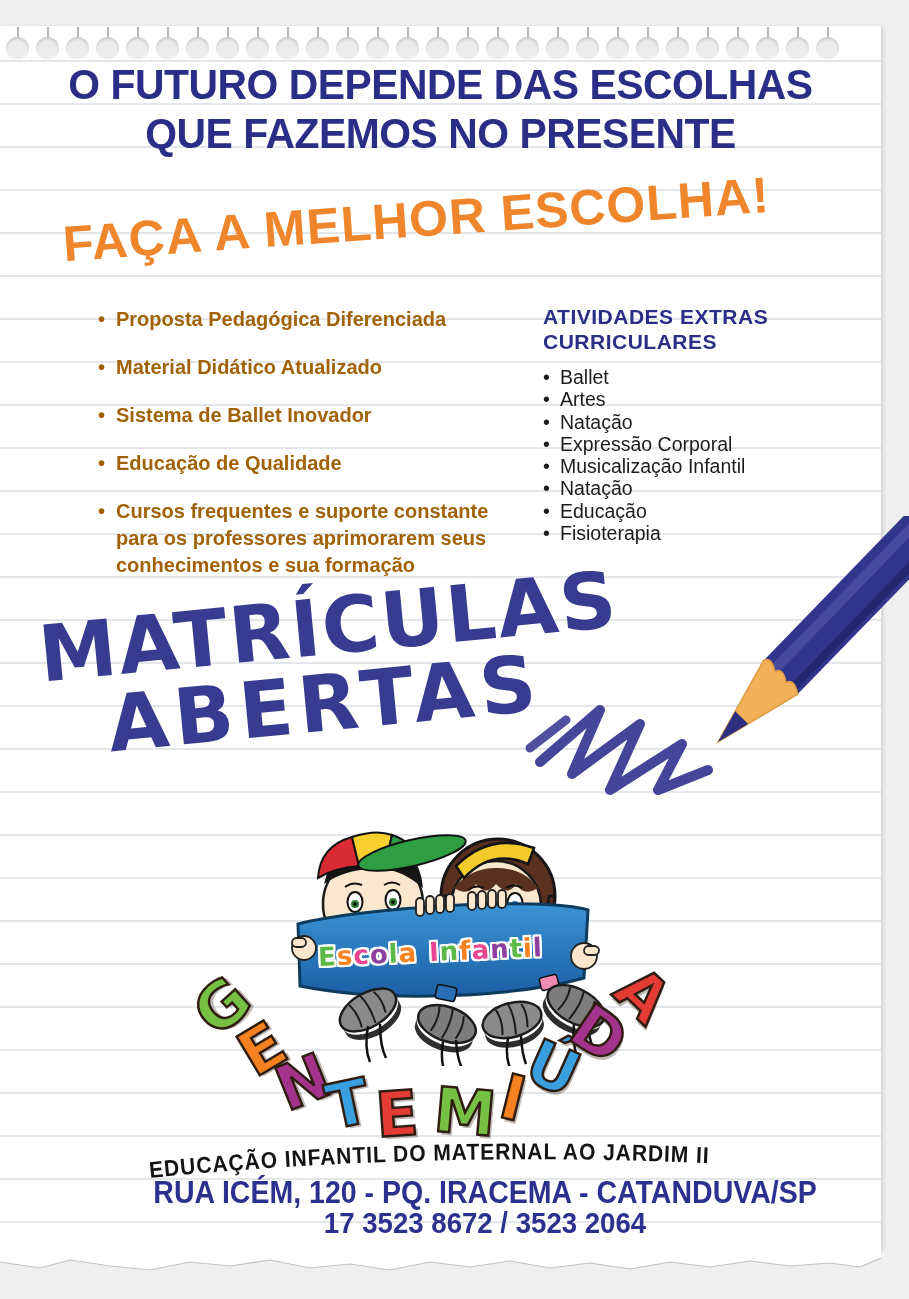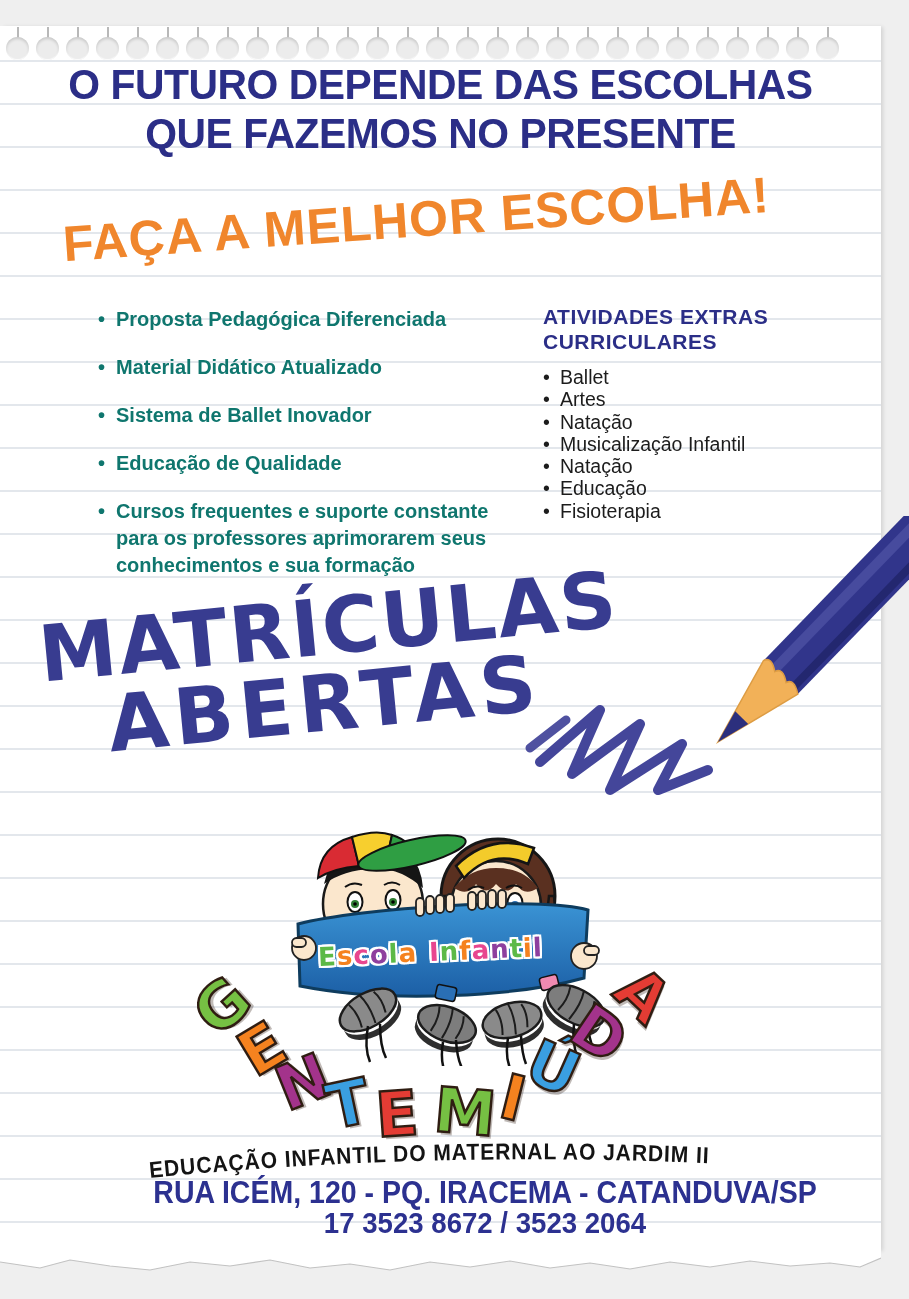--- a/index.html
+++ b/index.html
@@ -14,21 +14,21 @@
   .hole::before{content:"";position:absolute;left:11px;top:-1px;width:2px;height:12px;background:#b8b8b8;}
   .hole::after{content:"";position:absolute;left:0;top:9px;width:23px;height:23px;border-radius:50%;
     background:#ececec;box-shadow:inset 0 2px 3px rgba(0,0,0,.15),inset 0 -1px 1px rgba(255,255,255,.9);}
 
   .headline{position:absolute;left:0;top:60px;width:881px;text-align:center;font-weight:bold;
     font-size:43px;line-height:49px;color:#2b2e87;transform:scaleX(.95);letter-spacing:-.5px;}
   .tagline{position:absolute;left:62px;top:188px;width:780px;transform:rotate(-4deg);
     font-weight:bold;font-size:50px;color:#f0862c;letter-spacing:1px;white-space:nowrap;}
 
   .features{position:absolute;left:98px;top:306px;width:430px;list-style:none;margin:0;padding:0;}
-  .features li{position:relative;padding-left:18px;font-size:20px;font-weight:bold;color:#0f766e;
+  .features li{position:relative;padding-left:18px;font-size:20px;font-weight:bold;color:#a16207;
     line-height:27px;margin-bottom:21px;max-width:412px;}
   .features li::before{content:"\2022";position:absolute;left:0;top:0;}
 
   .activities{position:absolute;left:543px;top:304px;width:300px;}
   .activities-title{font-size:21px;line-height:25px;font-weight:bold;color:#2b2e87;letter-spacing:.5px;}
   .activities ul{list-style:none;margin:12px 0 0 0;padding:0;}
   .activities li{position:relative;padding-left:17px;font-size:19.5px;font-weight:normal;color:#1c1c1c;
     line-height:22.3px;}
   .activities li::before{content:"\2022";position:absolute;left:0;top:0;}
 
@@ -110,20 +110,21 @@
 
 <div class="activities">
   <div class="activities-title" style="color: rgb(43, 46, 135);">
     <div>ATIVIDADES EXTRAS</div>
     <div>CURRICULARES</div>
   </div>
   <ul>
       <li>Ballet</li>
       <li>Artes</li>
       <li>Natação</li>
+      <li>Expressão Corporal</li>
       <li>Musicalização Infantil</li>
       <li>Natação</li>
       <li>Educação</li>
       <li>Fisioterapia</li>
     </ul>
 </div>
 
 <div class="enrollment" style="color: rgb(56, 60, 144);">
   <div class="l1">MATRÍCULAS</div>
   <div class="l2">ABERTAS</div>

